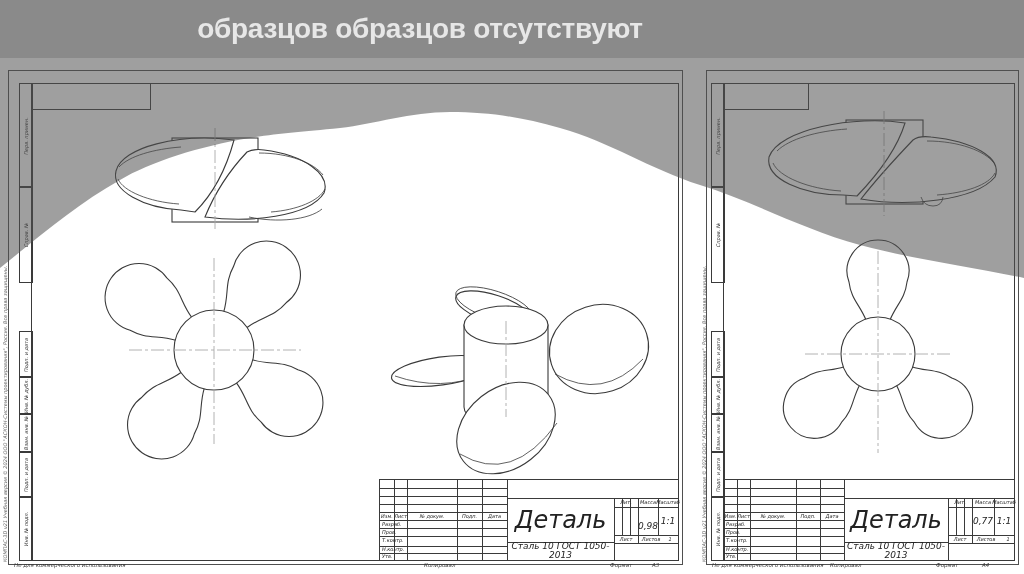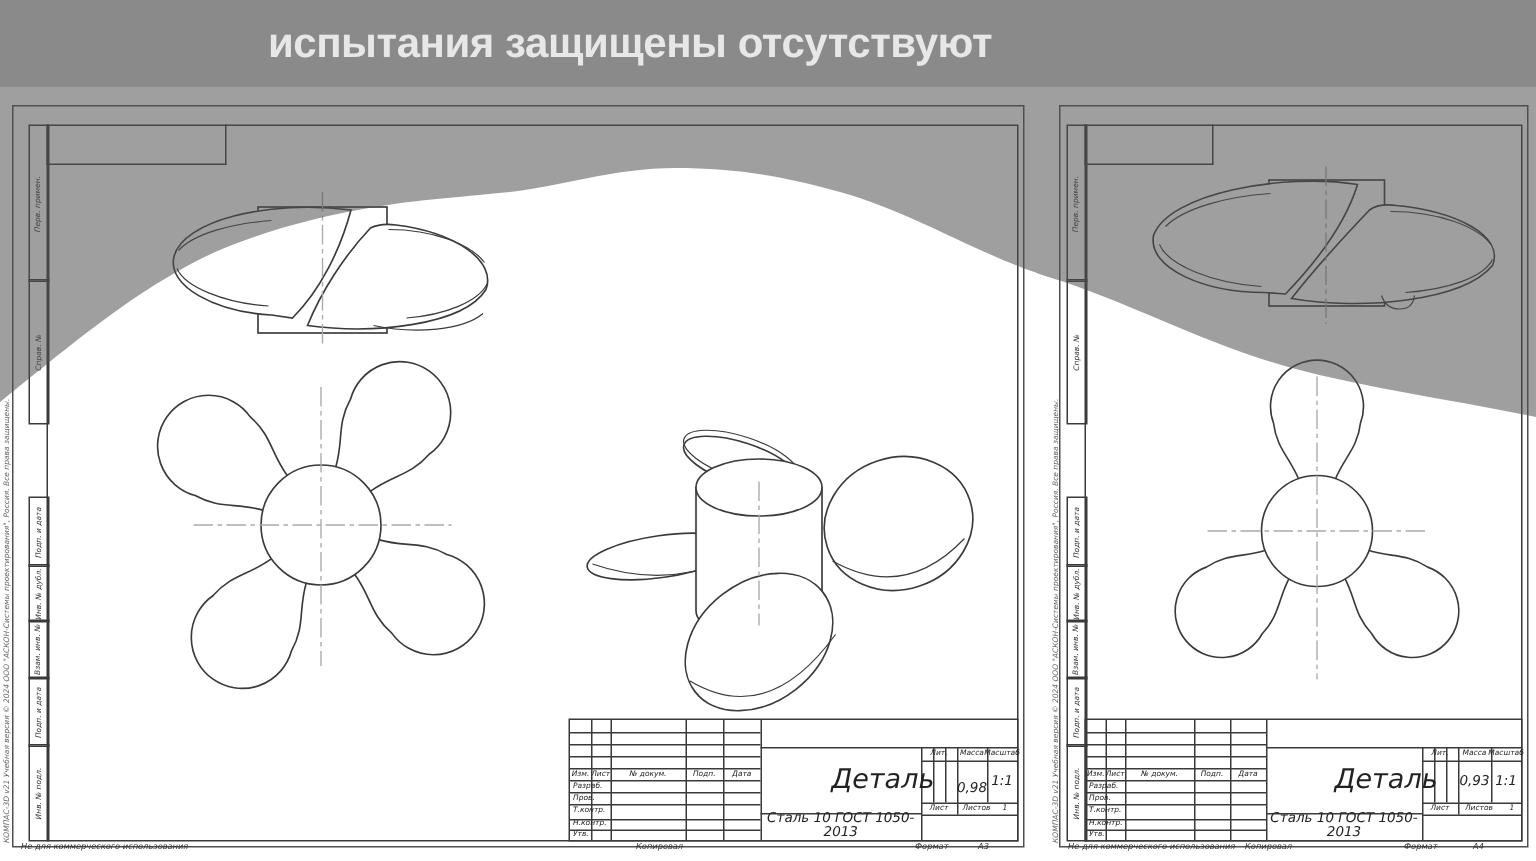--- a/index.html
+++ b/index.html
@@ -15,21 +15,21 @@
   .frame{position:absolute;border:1.2px solid #3a3a3a;}
   .tlbox{position:absolute;border:1px solid #3a3a3a;border-top:none;}
   .mbox{position:absolute;border:1px solid #3a3a3a;display:flex;align-items:center;justify-content:center;overflow:visible;}
   .mbox span{transform:rotate(-90deg);white-space:nowrap;font:italic 5px "DejaVu Sans",sans-serif;color:#333;}
   .tb{position:absolute;border:1.2px solid #3a3a3a;background:transparent;}
   .vl,.hl{position:absolute;background:#3a3a3a;}
   .vl{width:1px;} .hl{height:1px;}
   .t{position:absolute;font-family:"DejaVu Sans",sans-serif;font-style:italic;color:#222;
      display:flex;align-items:center;justify-content:center;text-align:center;line-height:1;}
   .t.l{justify-content:flex-start;text-align:left;}
-  .f5{font-size:5px;} .f9{font-size:9px;} .f19{font-size:18px;padding-left:28px;}
+  .f5{font-size:5px;} .f9{font-size:9px;} .f19{font-size:24px;}
   .footer-t{position:absolute;top:562px;font:italic 5.5px "DejaVu Sans",sans-serif;color:#333;white-space:nowrap;z-index:2;}
   .wm{position:absolute;transform:rotate(-90deg);transform-origin:0 0;
       font:italic 5px "DejaVu Sans",sans-serif;color:#666;white-space:nowrap;z-index:2;}
   svg.draw{position:absolute;left:0;top:0;}
   .sh{stroke:#3a3a3a;stroke-width:1.1;fill:#ffffff;}
   .thin{stroke:#3a3a3a;stroke-width:0.8;fill:none;}
   .cl{stroke:#a9a9a9;stroke-width:0.9;fill:none;stroke-dasharray:13 3 3 3;}
 </style>
 </head>
 <body>
@@ -228,21 +228,21 @@
     <span class="t l f5" style="left:2px;top:40px;width:25px;height:8px;">Разраб.</span>
     <span class="t l f5" style="left:2px;top:48px;width:25px;height:8px;">Пров.</span>
     <span class="t l f5" style="left:2px;top:56px;width:25px;height:8px;">Т.контр.</span>
     <span class="t l f5" style="left:2px;top:66px;width:25px;height:7px;">Н.контр.</span>
     <span class="t l f5" style="left:2px;top:73px;width:25px;height:7px;">Утв.</span>
     <span class="t f19" style="left:120px;top:18px;width:104px;height:44px;">Деталь</span>
     <span class="t f9" style="left:120px;top:62px;width:104px;height:18px;">Сталь 10 ГОСТ 1050-2013</span>
     <span class="t f5" style="left:224px;top:18px;width:24px;height:9px;">Лит.</span>
     <span class="t f5" style="left:248px;top:18px;width:22px;height:9px;">Масса</span>
     <span class="t f5" style="left:270px;top:18px;width:20px;height:9px;">Масштаб</span>
-    <span class="t f9" style="left:248px;top:27px;width:22px;height:28px;">0,93</span>
+    <span class="t f9" style="left:248px;top:27px;width:22px;height:28px;">0,77</span>
     <span class="t f9" style="left:270px;top:27px;width:20px;height:28px;">1:1</span>
     <span class="t f5" style="left:224px;top:55px;width:24px;height:8px;">Лист</span>
     <span class="t f5" style="left:248px;top:55px;width:28px;height:8px;">Листов</span>
     <span class="t f5" style="left:278px;top:55px;width:12px;height:8px;">1</span>
   </div>
 </div>
 
 <div class="wm" style="left:2px;top:562px;">КОМПАС-3D v21 Учебная версия © 2024 ООО "АСКОН-Системы проектирования", Россия. Все права защищены.</div>
 <div class="wm" style="left:701px;top:562px;">КОМПАС-3D v21 Учебная версия © 2024 ООО "АСКОН-Системы проектирования", Россия. Все права защищены.</div>
 
@@ -261,14 +261,14 @@
     C 802,171 752,143 700,127
     C 650,111 610,84 560,70
     C 520,59 490,54 450,54
     C 410,54 375,66 340,70
     C 300,74 280,75 250,80
     C 200,88 150,104 120,122
     C 77,146 40,178 0,210 Z"></path>
 </svg>
 
 <div class="banner">
-  <span class="txt">испытания защищены отсутствуют</span>
+  <span class="txt">образцов образцов отсутствуют</span>
 </div>
 
 </body></html>

